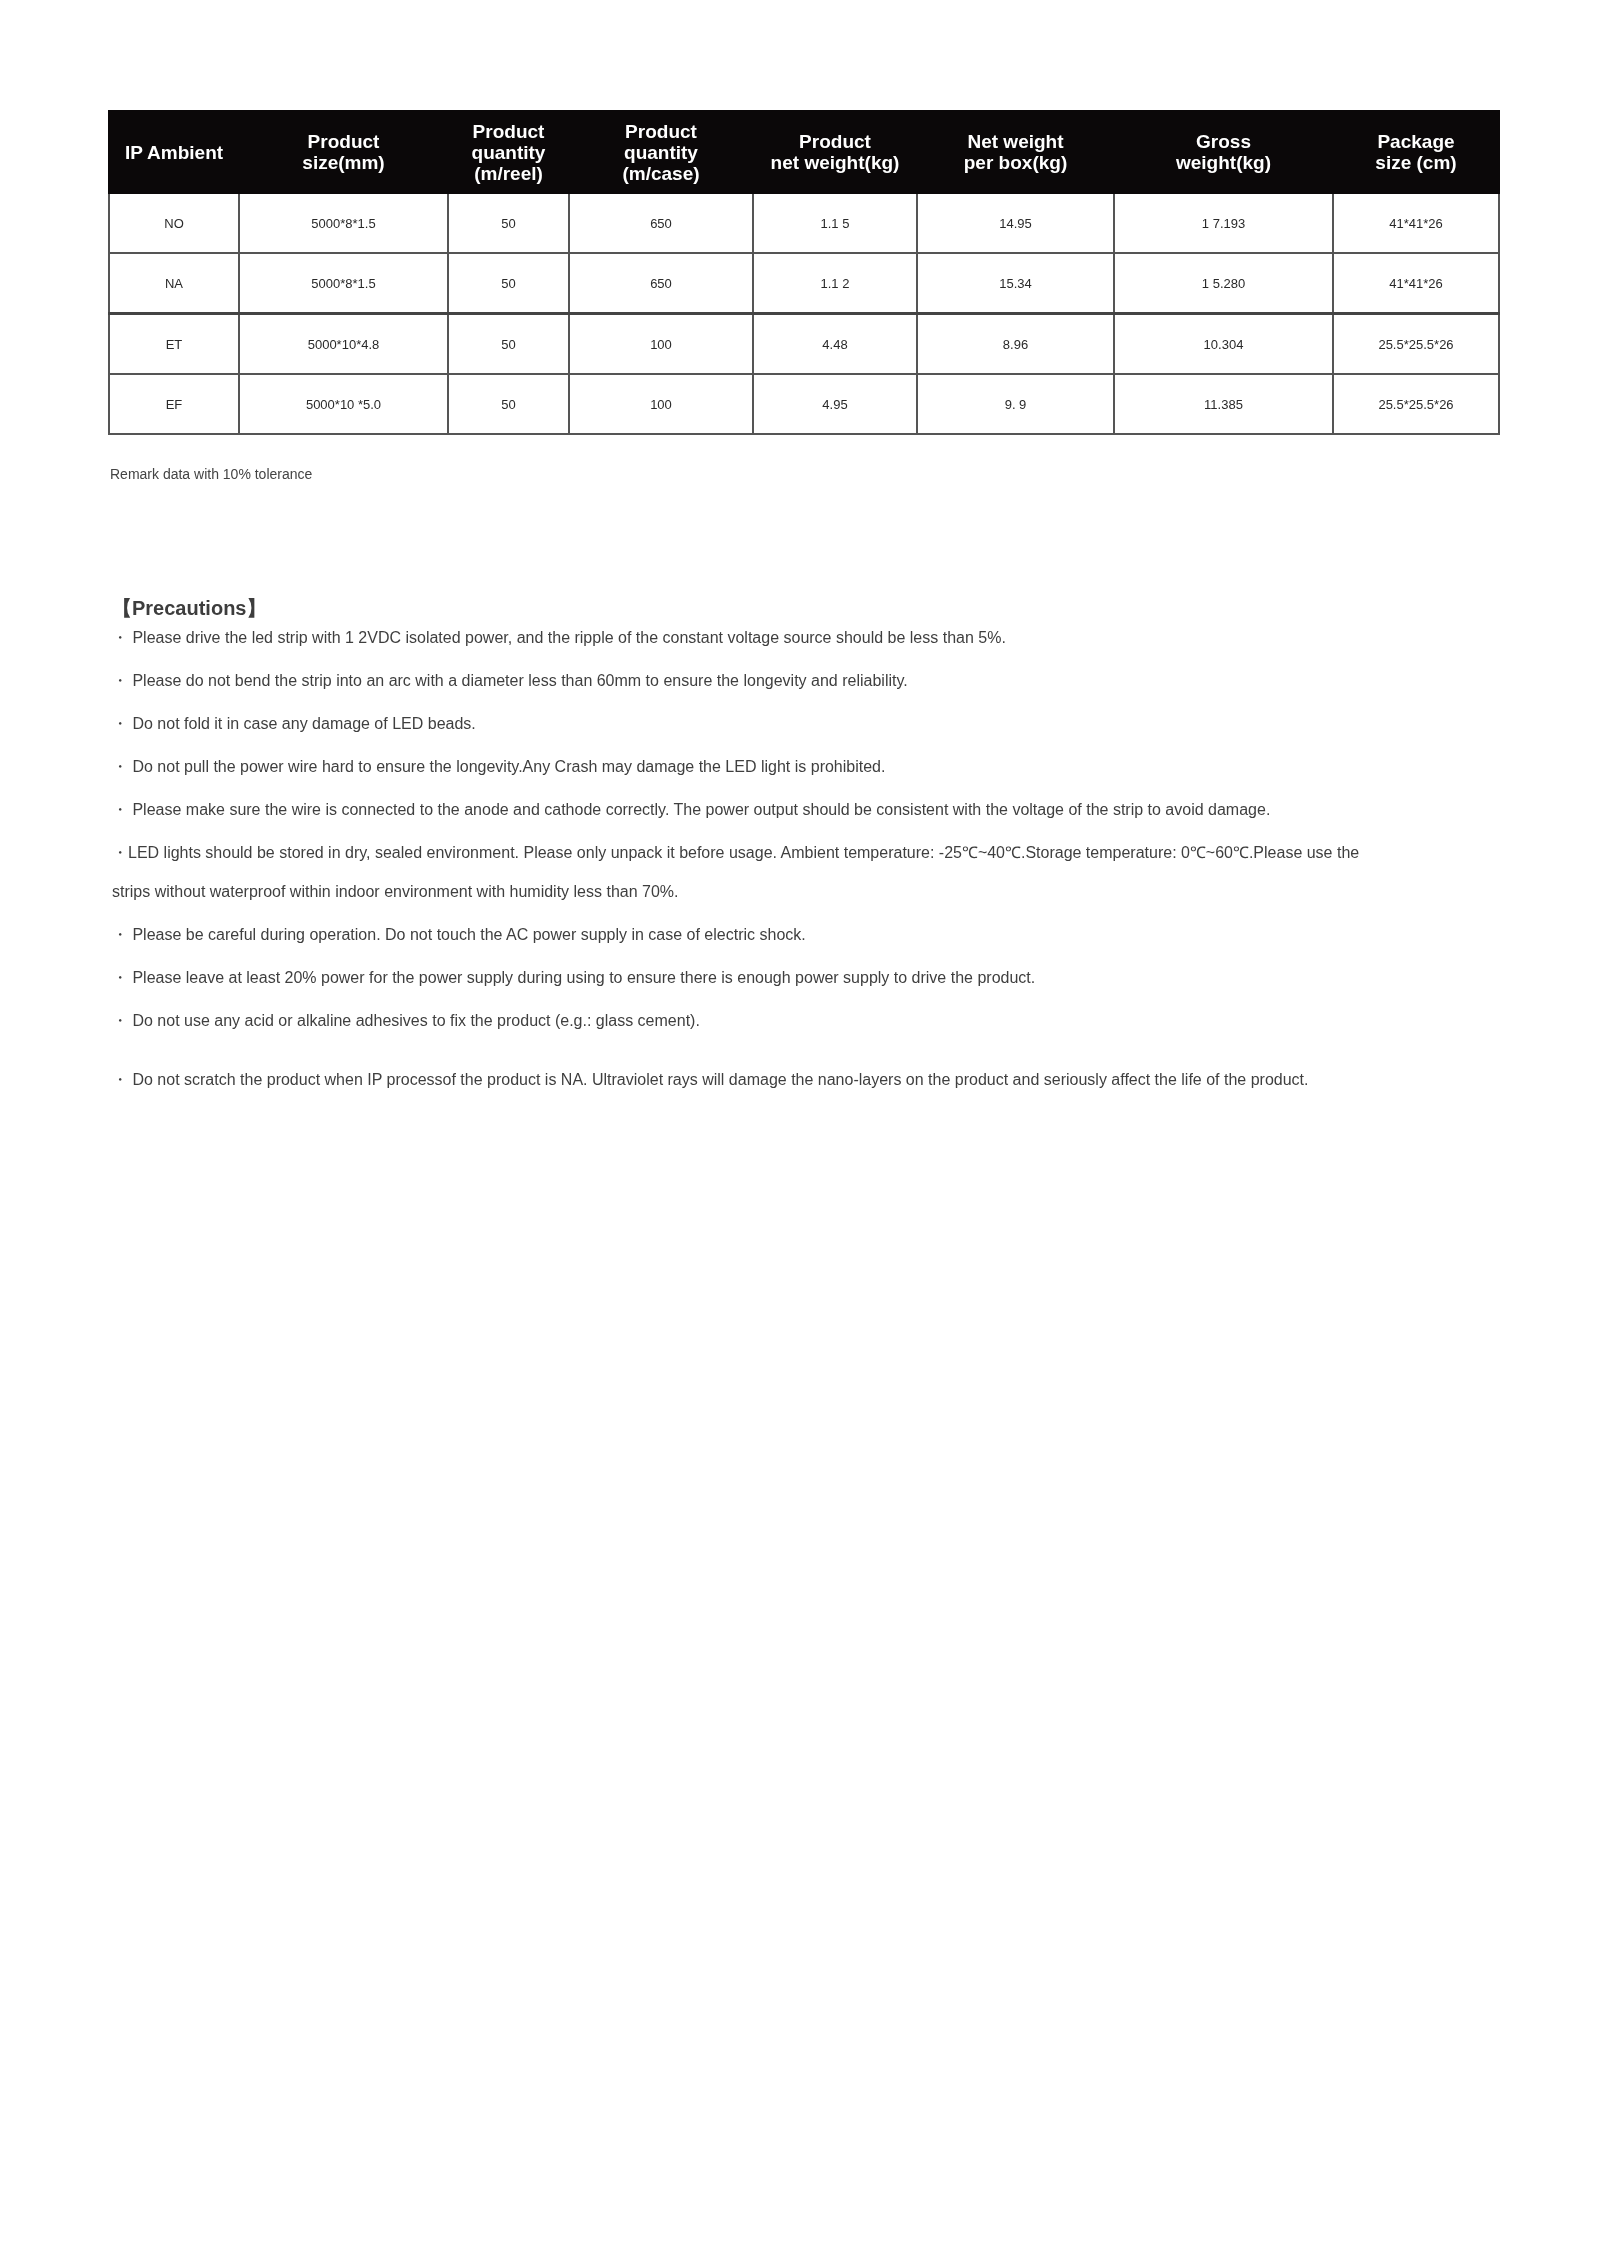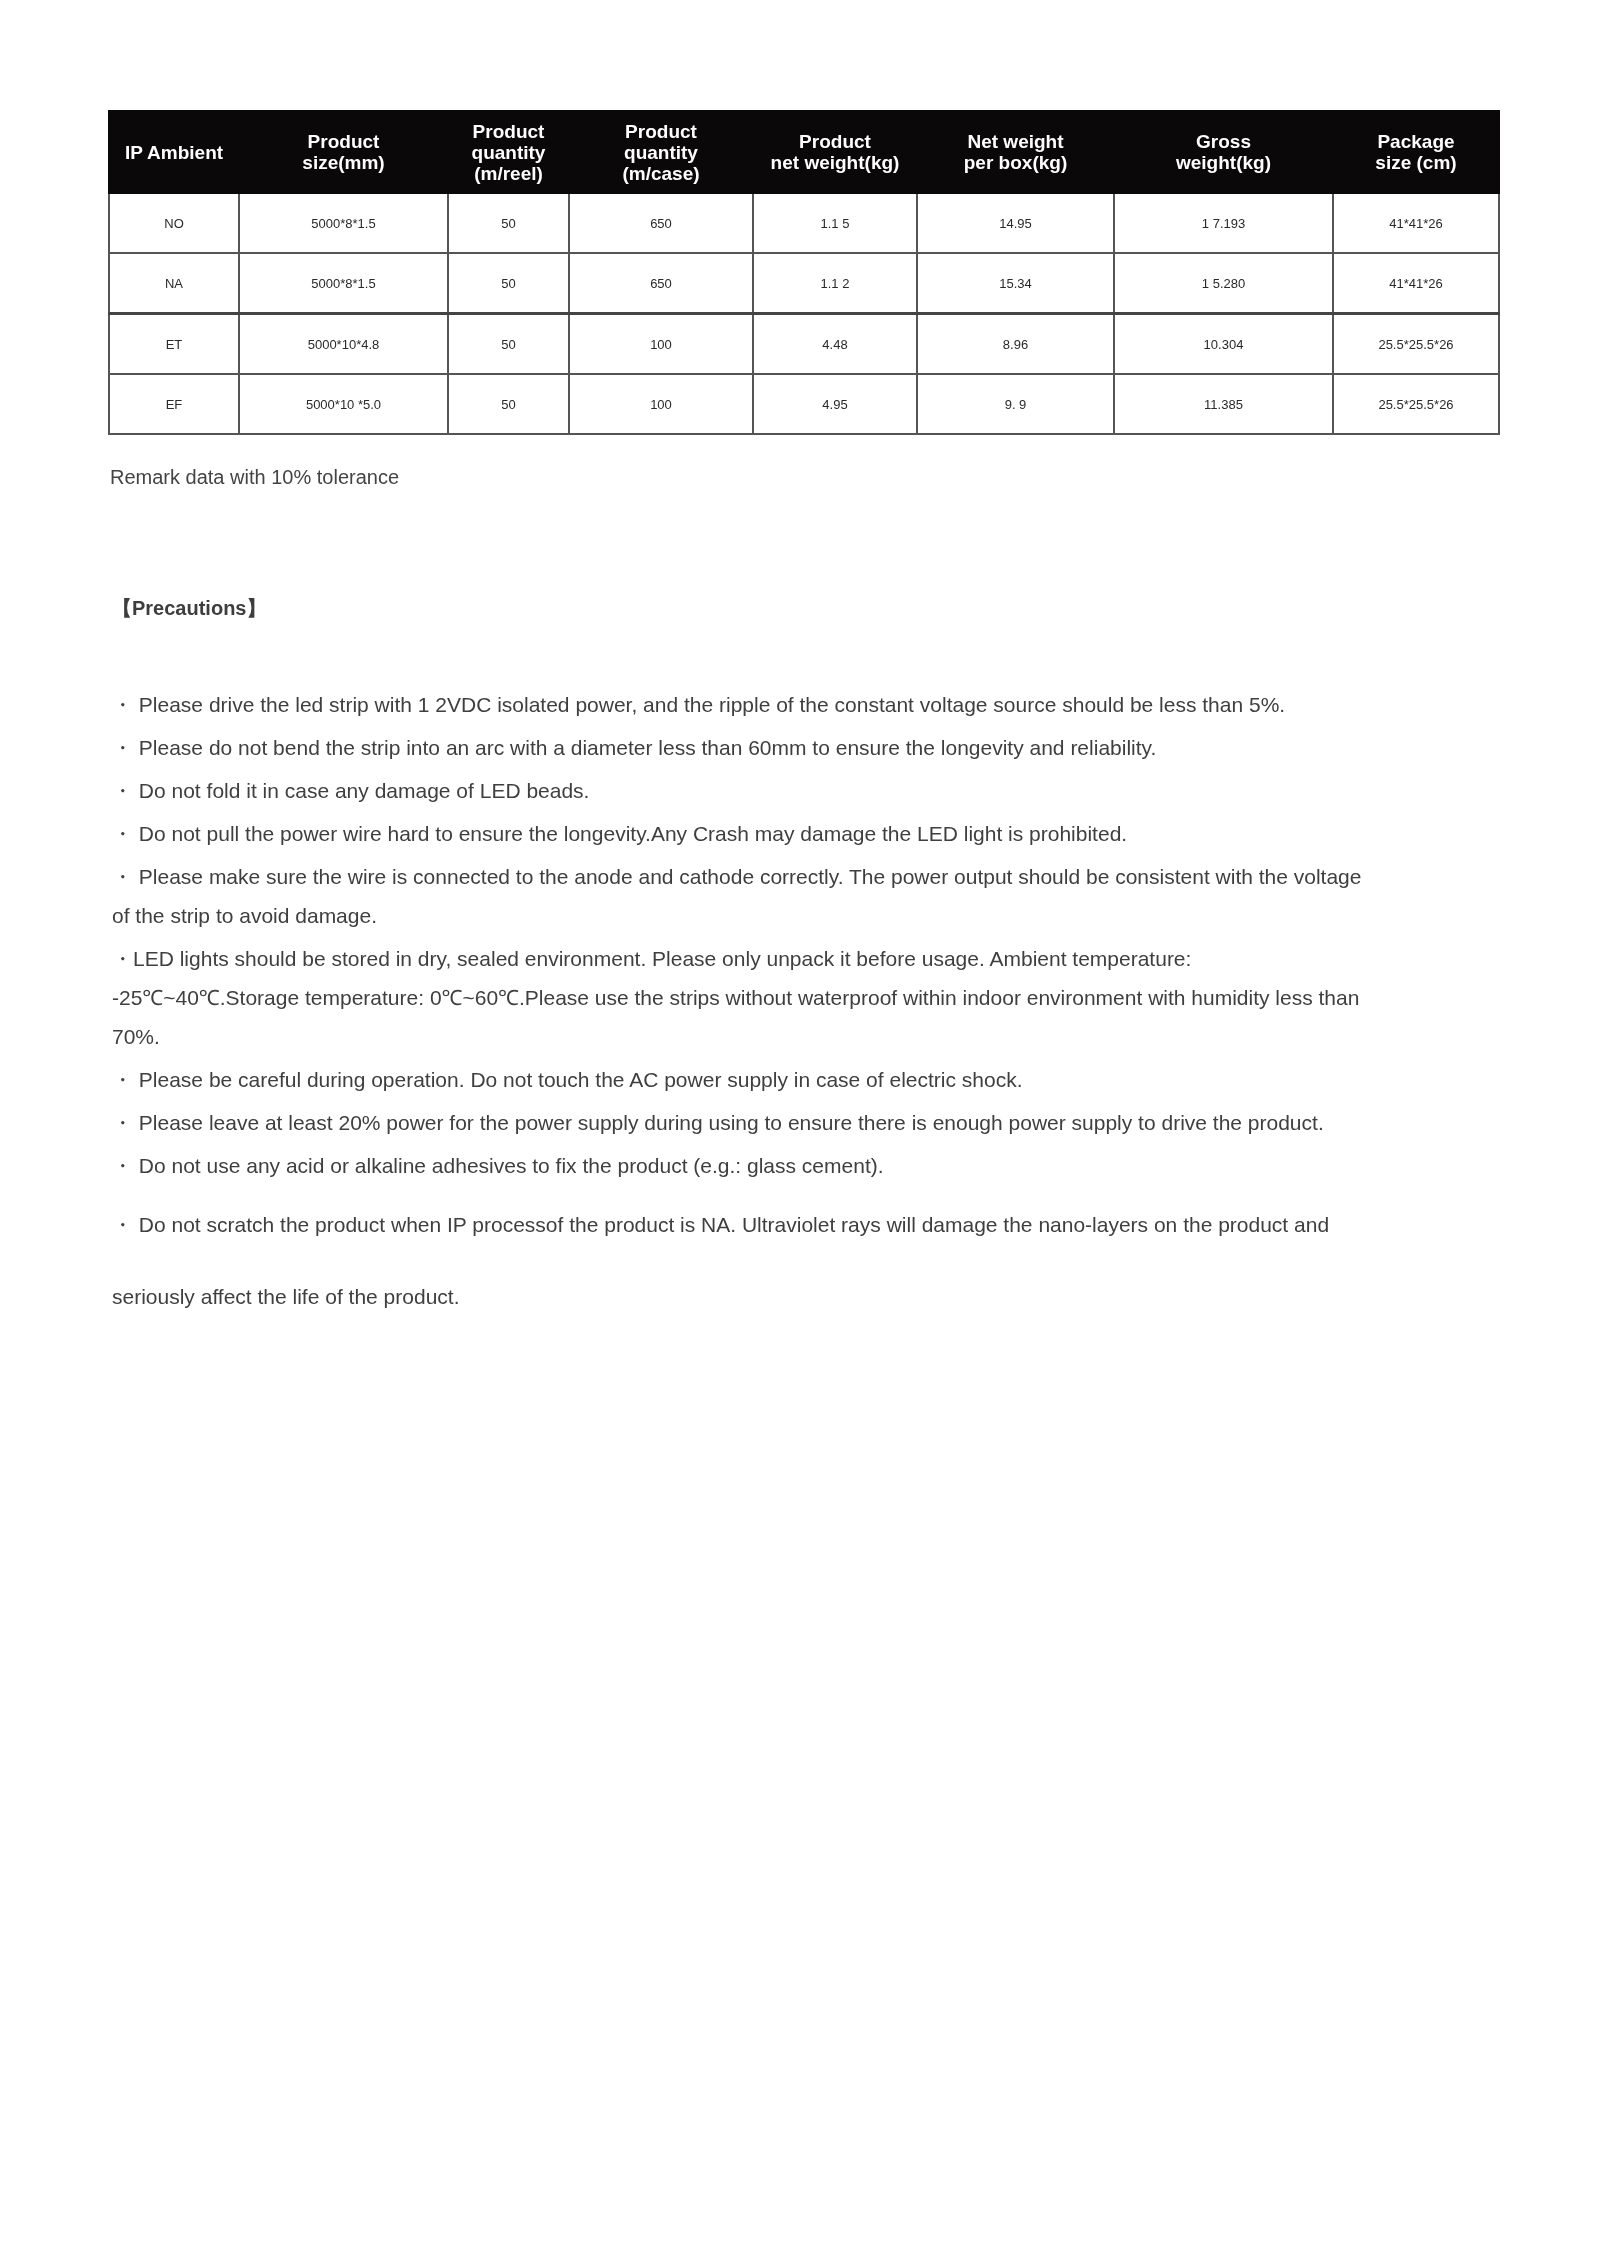--- a/index.html
+++ b/index.html
@@ -1,23 +1,23 @@
 <!DOCTYPE html>
 <html><head>
 <meta charset="utf-8">
 <style>
   html, body { margin:0; padding:0; background:#ffffff; }
   body { width:1600px; height:2263px; position:relative; font-family:"Liberation Sans", sans-serif; color:#3a3a3a; }
   .spec-table { position:absolute; left:108px; top:110px; width:1390px; border-collapse:collapse; table-layout:fixed; }
   .spec-table th { background:#0b0809; color:#ffffff; font-weight:bold; font-size:19px; line-height:21px; height:80px; padding:0 4px; text-align:center; vertical-align:middle; border:2px solid #0b0809; white-space:pre-line; }
   .spec-table td { height:58px; font-size:13px; color:#2a2a2a; text-align:center; vertical-align:middle; border:2px solid #555555; padding:0; }
   .spec-table tr.row-thick td { border-top:3px solid #444444; }
-  .remark { position:absolute; left:110px; top:466px; font-size:20px; color:#444444; }
+  .remark { position:absolute; left:110px; top:466px; font-size:14px; color:#444444; }
   .heading { position:absolute; left:112px; top:595px; font-size:20px; font-weight:bold; color:#3d3d3d; }
-  .precautions { position:absolute; left:112px; top:685px; width:1250px; font-size:21px; color:#3f3f3f; line-height:39px; }
+  .precautions { position:absolute; left:112px; top:618px; width:1250px; font-size:16px; color:#3f3f3f; line-height:39px; }
   .precautions p { margin:0 0 4px 0; }
   .precautions p.last { line-height:72px; }
 </style>
 </head>
 <body>
 
 <table class="spec-table">
   <colgroup>
     <col style="width:130px">
       <col style="width:209px">

